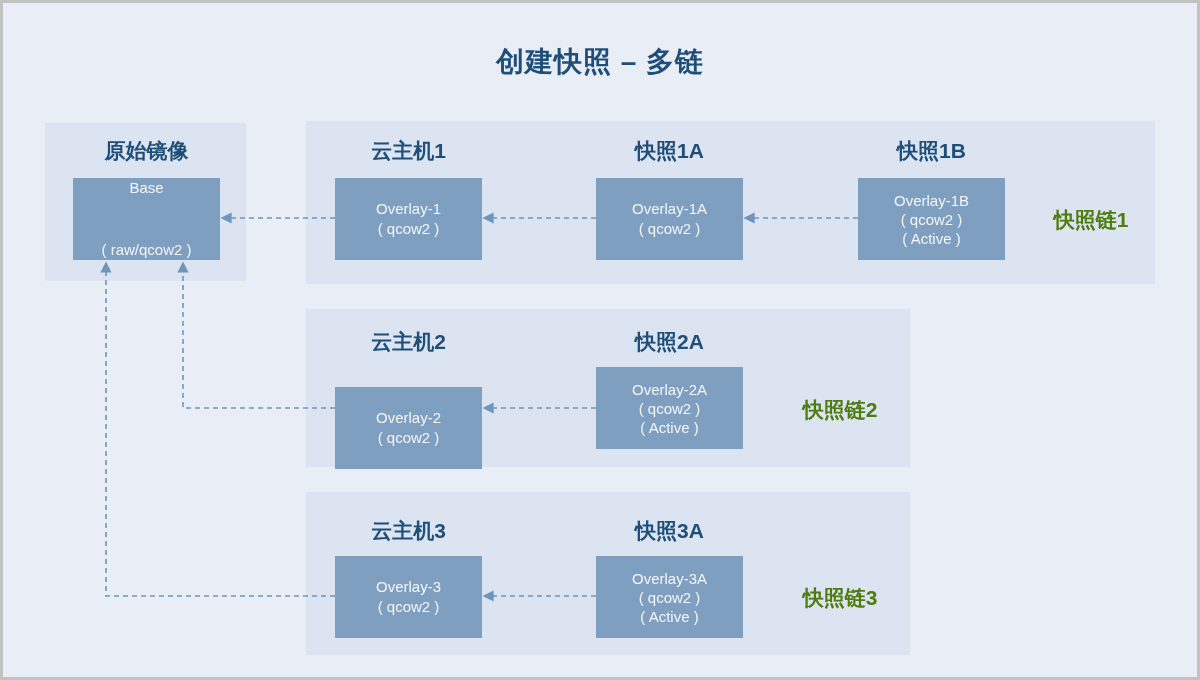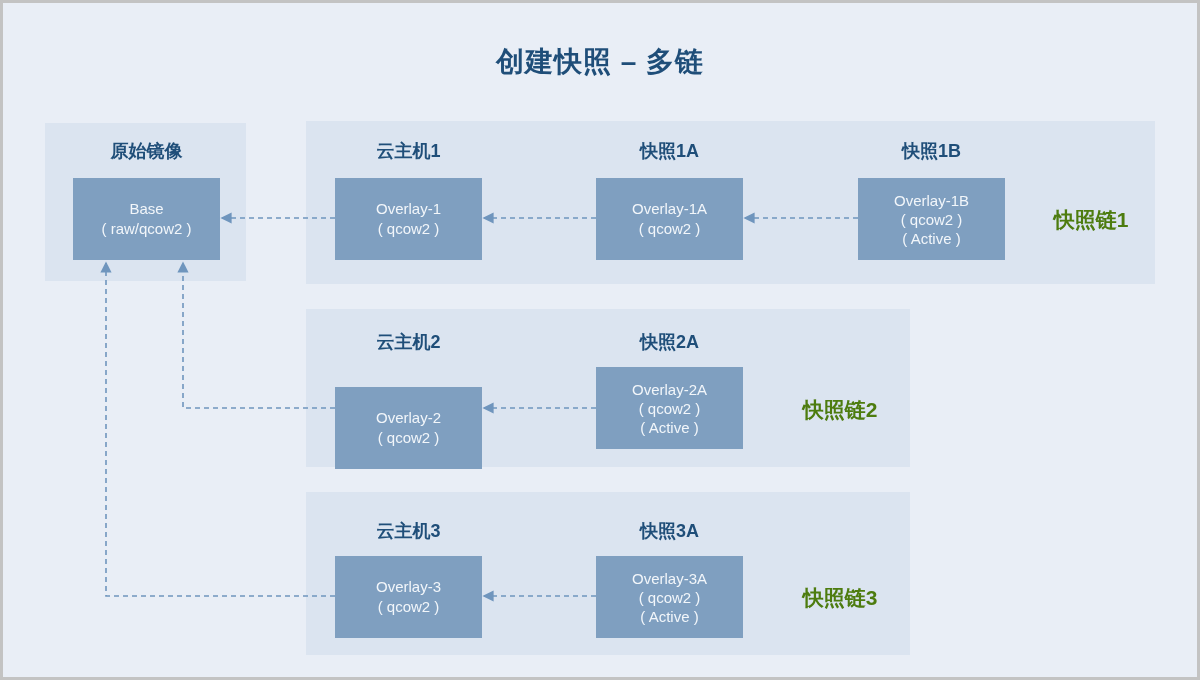--- a/index.html
+++ b/index.html
@@ -28,21 +28,21 @@
 
   .panel {
     position: absolute;
     background: #dbe4f0;
   }
 
   .node-label {
     position: absolute;
     width: 147px;
     text-align: center;
-    font-size: 18px;
+    font-size: 21px;
     font-weight: bold;
     color: #1f4e79;
     line-height: 24px;
   }
 
   .node-box {
     position: absolute;
     width: 147px;
     height: 82px;
     background: #7f9fc0;
@@ -102,21 +102,21 @@
 
       <path d="M593,405 L481,405" marker-end="url(#arrowhead)"></path>
       <path d="M332,405 L180,405 L180,260" marker-end="url(#arrowhead)"></path>
 
       <path d="M593,593 L481,593" marker-end="url(#arrowhead)"></path>
       <path d="M332,593 L103,593 L103,260" marker-end="url(#arrowhead)"></path>
     </g>
   </svg>
 
   <div class="node-label" style="left:70px; top:136px;">原始镜像</div>
-  <div class="node-box" style="left:70px; top:175px;">
+  <div class="node-box" style="left:70px; top:175px;justify-content:space-between;">
     <span>Base</span>
     <span>( raw/qcow2 )</span>
   </div>
 
   <div class="node-label" style="left:332px; top:136px;">云主机1</div>
   <div class="node-label" style="left:593px; top:136px;">快照1A</div>
   <div class="node-label" style="left:855px; top:136px;">快照1B</div>
 
   <div class="node-box" style="left:332px; top:175px;text-align:center;">
     <span>Overlay-1</span>

